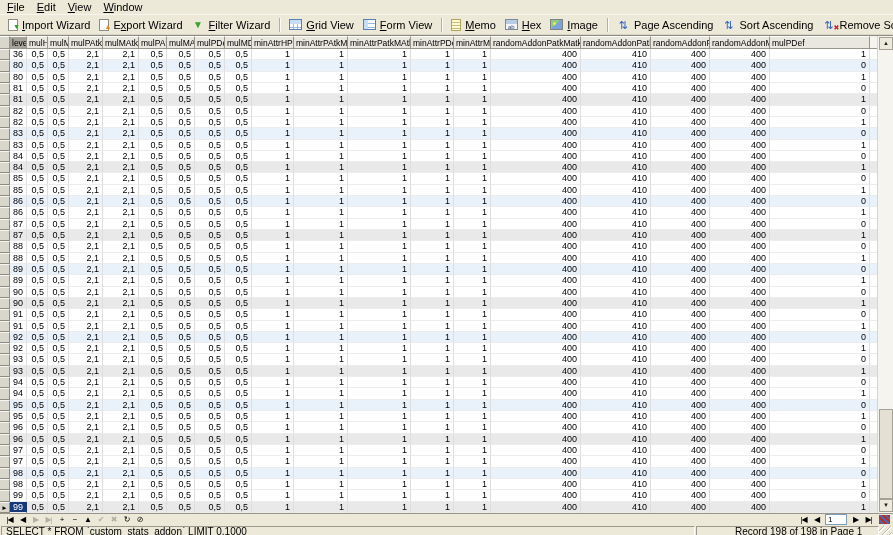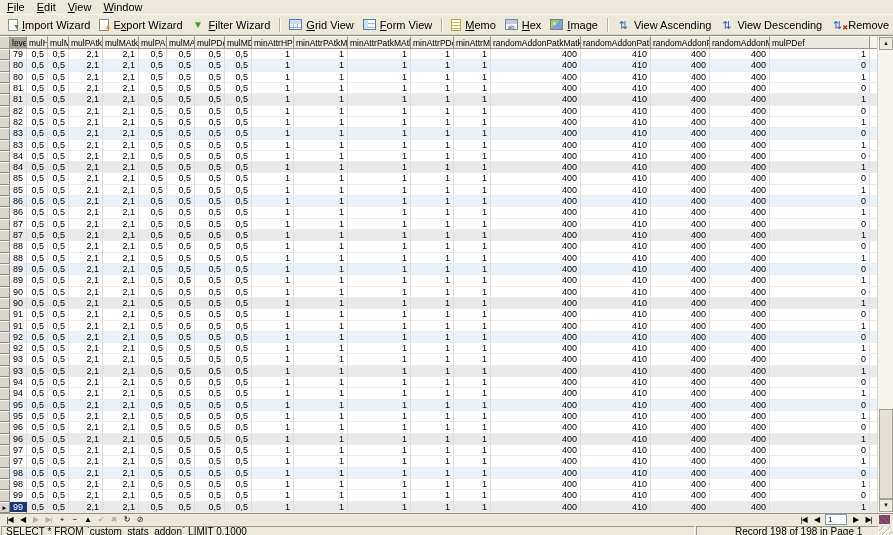--- a/index.html
+++ b/index.html
@@ -134,25 +134,25 @@
       <span class="tb-icon hex-icon"></span>
       <span><u>H</u>ex</span>
     </span>
     <span class="tb-btn">
       <span class="tb-icon image-icon"></span>
       <span><u>I</u>mage</span>
     </span>
     <span class="tb-sep"></span>
     <span class="tb-btn">
       <span class="tb-icon sort-ascending-icon"></span>
-      <span>View Ascending</span>
+      <span>Page Ascending</span>
     </span>
     <span class="tb-btn">
       <span class="tb-icon sort-descending-icon"></span>
-      <span>View Descending</span>
+      <span>Sort Ascending</span>
     </span>
     <span class="tb-btn">
       <span class="tb-icon remove-sort-icon"></span>
       <span>Remove Sort</span>
     </span>
   </div>
 
 <div class="grid">
   <div class="grid-inner">
     <div class="grid-header" id="gridHeader">
@@ -174,21 +174,21 @@
         <div class="gh-cell" style="width: 90px;">randomAddonPatkMatkSpd</div>
         <div class="gh-cell" style="width: 70px;">randomAddonPatkMAtk</div>
         <div class="gh-cell" style="width: 59px;">randomAddonPdef</div>
         <div class="gh-cell" style="width: 60px;">randomAddonMdef</div>
         <div class="gh-cell" style="width: 100px;">mulPDef</div>
         <div class="gh-fill"></div>
       </div>
     <div class="grid-body" id="gridBody">
         <div class="row" style="background: rgb(255, 255, 255);">
           <div class="gutter-cell"></div>
-          <div class="cell" style="width: 17px;">79</div>
+          <div class="cell" style="width: 17px;">36</div>
           <div class="cell" style="width: 21px;">0,5</div>
           <div class="cell" style="width: 21px;">0,5</div>
           <div class="cell" style="width: 34px;">2,1</div>
           <div class="cell" style="width: 36px;">2,1</div>
           <div class="cell" style="width: 28px;">0,5</div>
           <div class="cell" style="width: 28px;">0,5</div>
           <div class="cell" style="width: 30px;">0,5</div>
           <div class="cell" style="width: 27px;">0,5</div>
           <div class="cell" style="width: 42px;">1</div>
           <div class="cell" style="width: 54px;">1</div>

